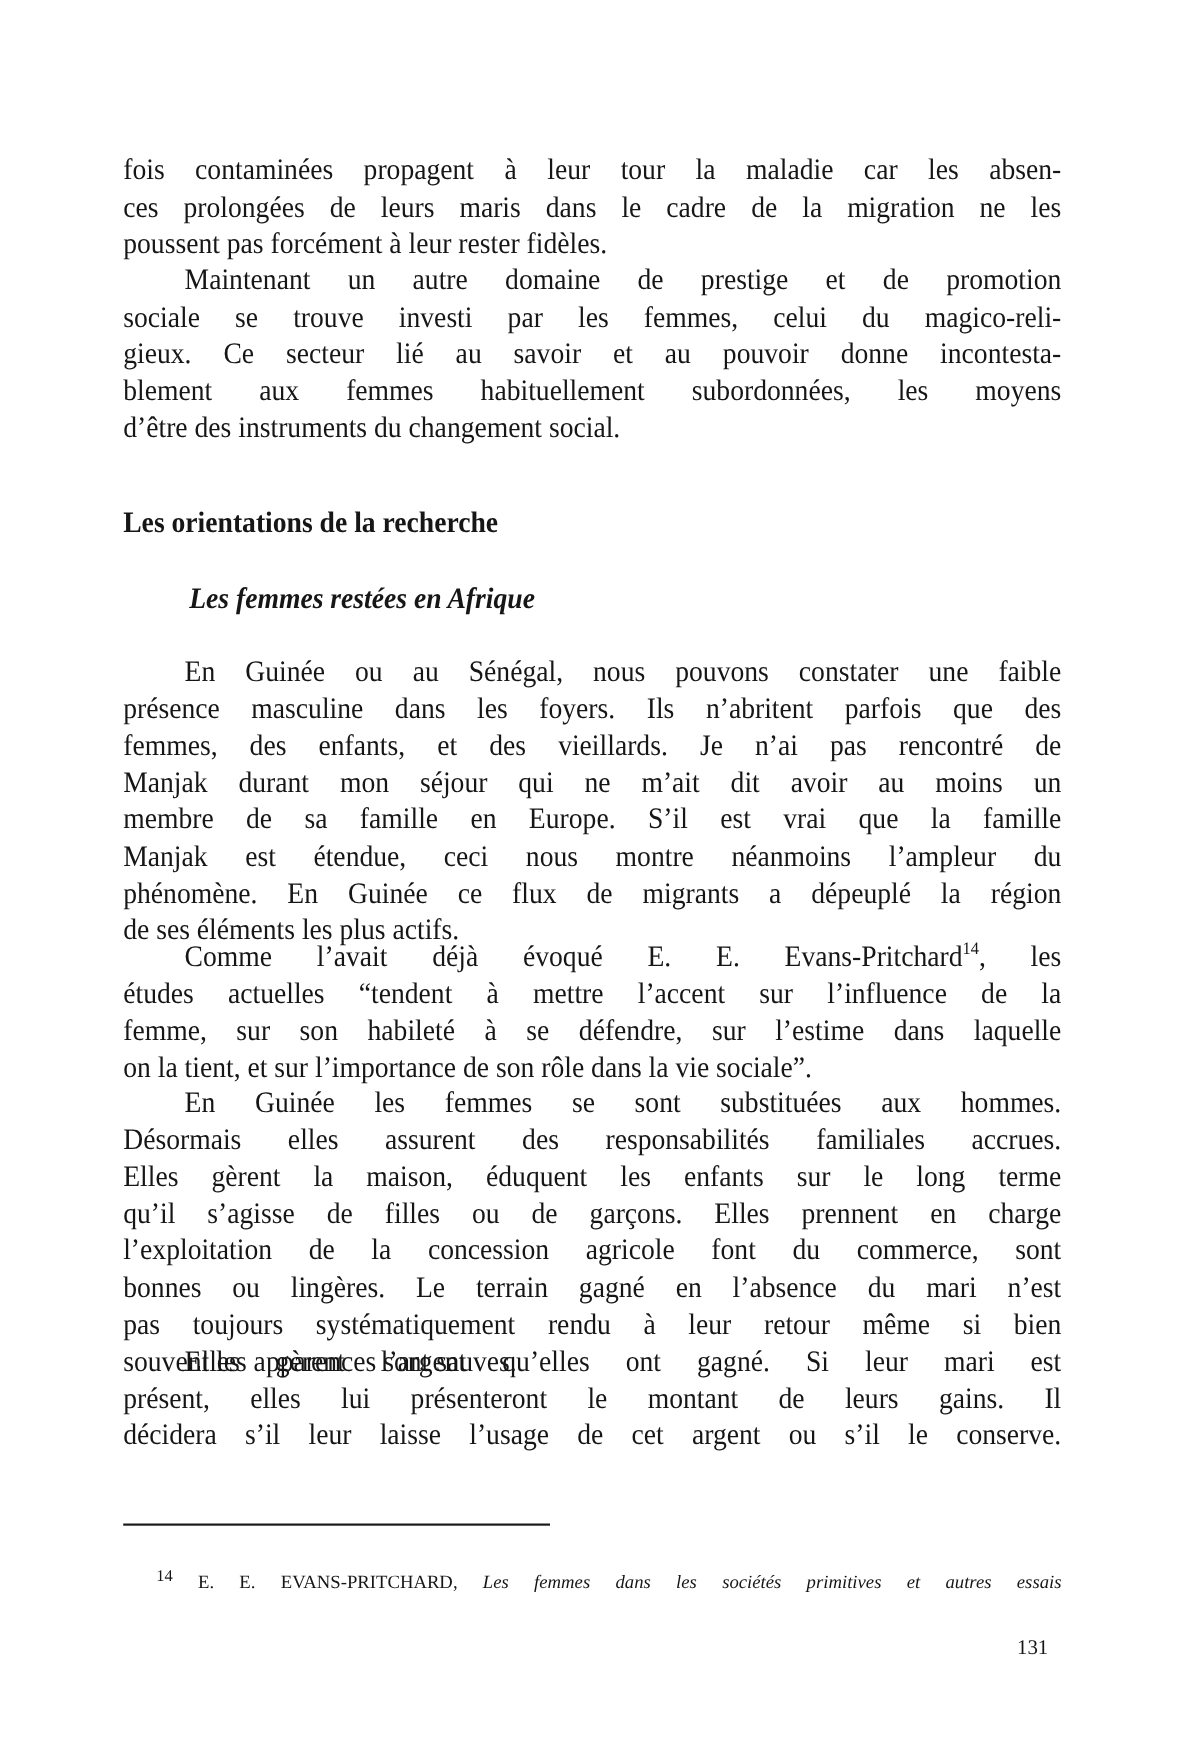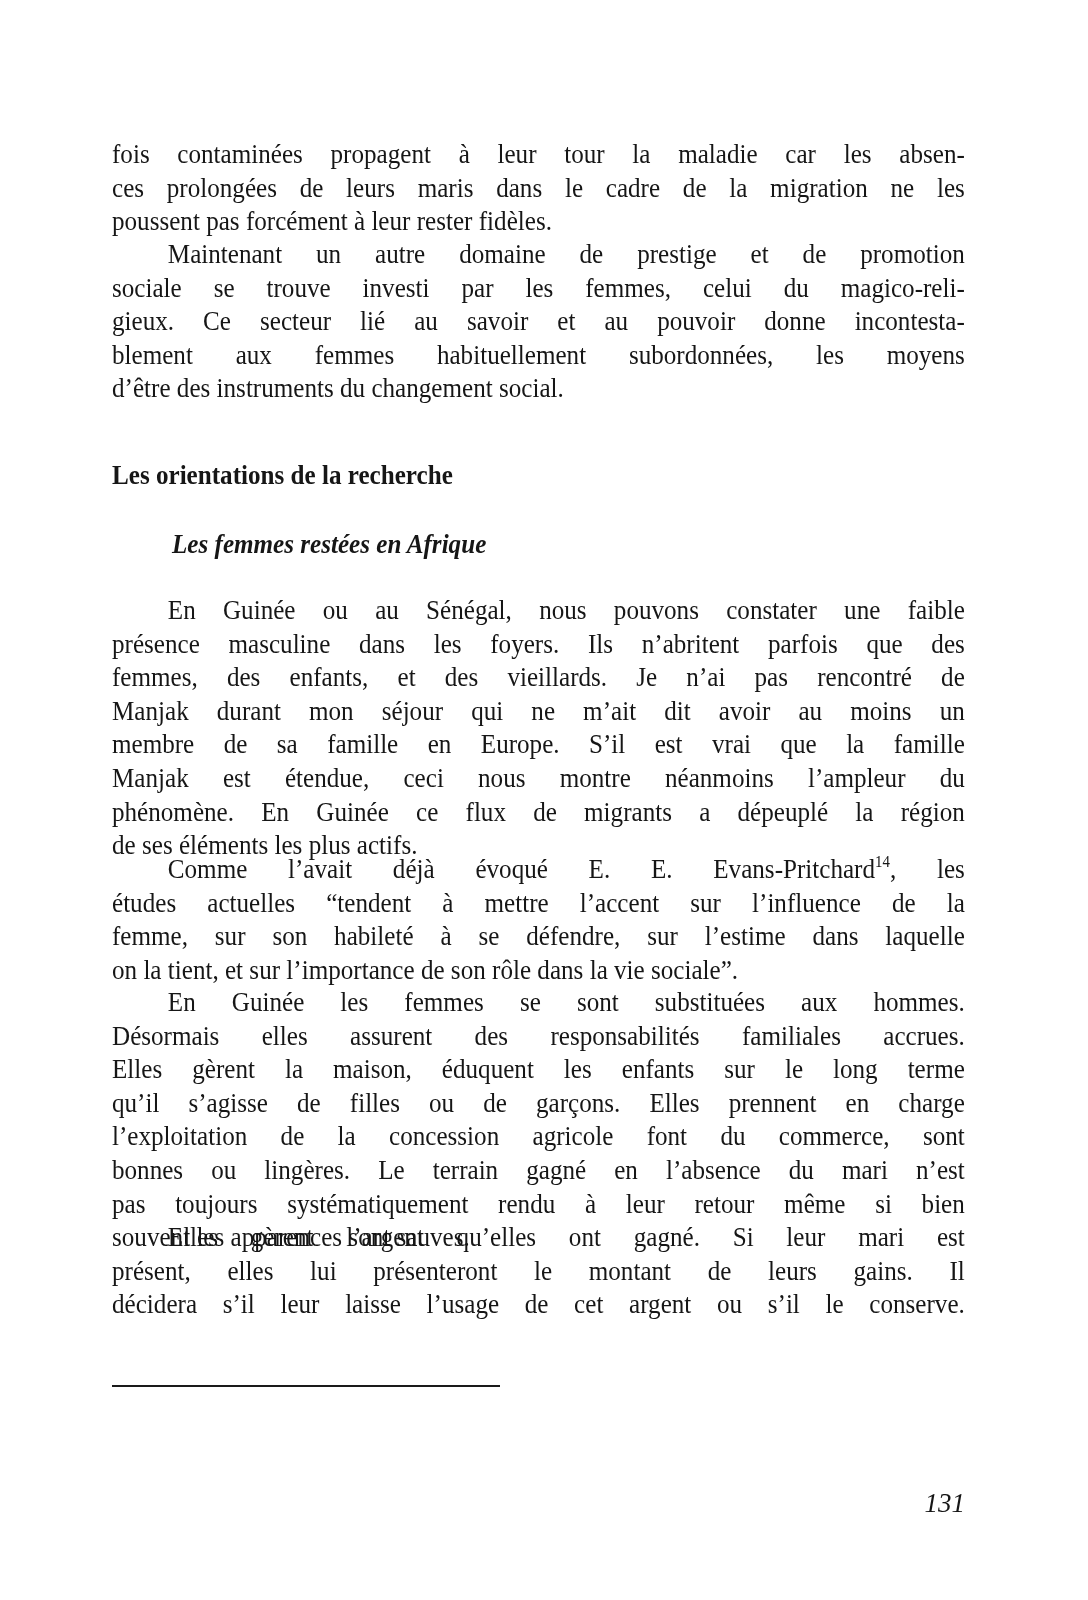--- a/index.html
+++ b/index.html
@@ -22,21 +22,21 @@
   #p5 { position: absolute; top: 986px; }
   #p6 { position: absolute: top: 1220px; }
   #p6 { position: absolute; top: 1221px; }
   sup { font-size: 16px; line-height: 0; vertical-align: 11px; }
   .rule { position: absolute; top: 1385px; left: 0; width: 388px; height: 2px; background: #1a1a1a; }
   #footnote { position: absolute; top: 1428px; left: 0; font-size: 17px; line-height: 21px; width: 853px; margin: 0; }
   #footnote .fl { display: block; white-space: nowrap; text-align: justify; text-align-last: justify; }
   #footnote .fl.last { text-align-last: left; }
   #footnote .fnnum { font-size: 15px; vertical-align: 7px; line-height: 0; padding-left: 30px; }
   .it { font-style: italic; }
-  #pagenum { position: absolute; top: 1488px; right: 0; font-size: 27px; margin: 0; font-style: italic; }
+  #pagenum { position: absolute; top: 1488px; right: 12px; font-size: 19px; margin: 0; }
 </style>
 </head>
 <body>
 
 <div class="page">
 
   <div class="para" id="p1">
     <span class="ln">fois contaminées propagent à leur tour la maladie car les absen-</span>
     <span class="ln">ces prolongées de leurs maris dans le cadre de la migration ne les</span>
     <span class="ln last">poussent pas forcément à leur rester fidèles.</span>
@@ -84,16 +84,17 @@
 
   <div class="para" id="p6">
     <span class="ln indent">Elles gèrent l’argent qu’elles ont gagné. Si leur mari est</span>
     <span class="ln">présent, elles lui présenteront le montant de leurs gains. Il</span>
     <span class="ln">décidera s’il leur laisse l’usage de cet argent ou s’il le conserve.</span>
   </div>
 
   <div class="rule"></div>
 
   <div id="footnote">
+    <span class="fl"><span class="fnnum">14</span> <span>E. E. EVANS-PRITCHARD, </span><span class="it">Les femmes dans les sociétés primitives et autres essais</span></span>
   </div>
 
   <div id="pagenum">131</div>
 </div>
 
 </body></html>

